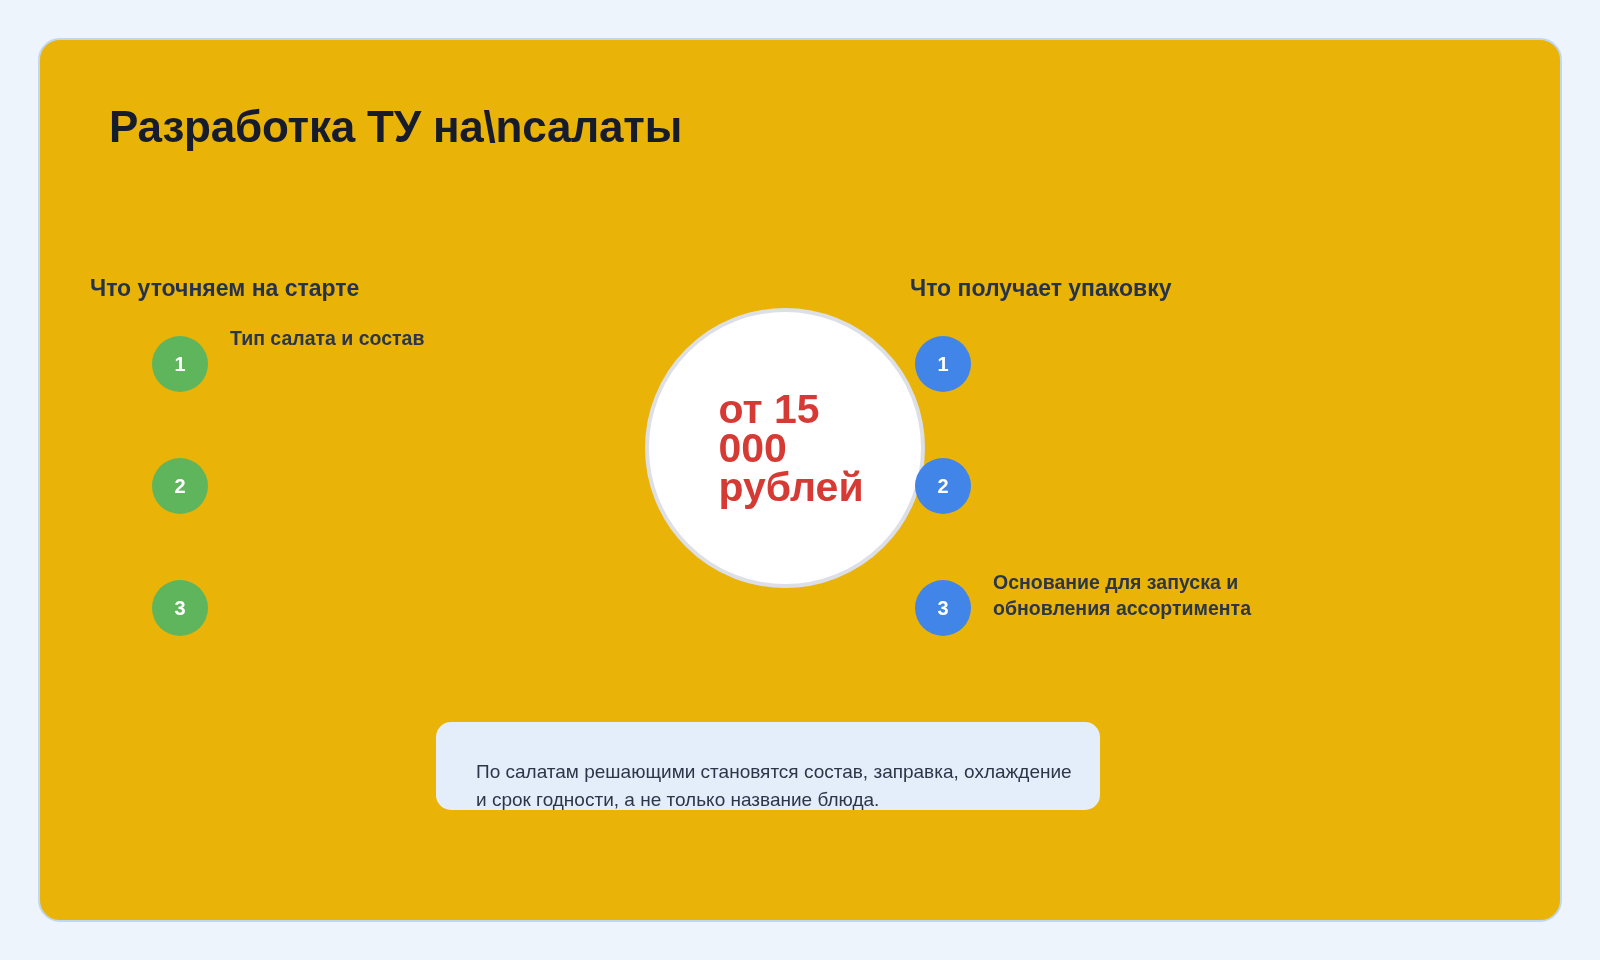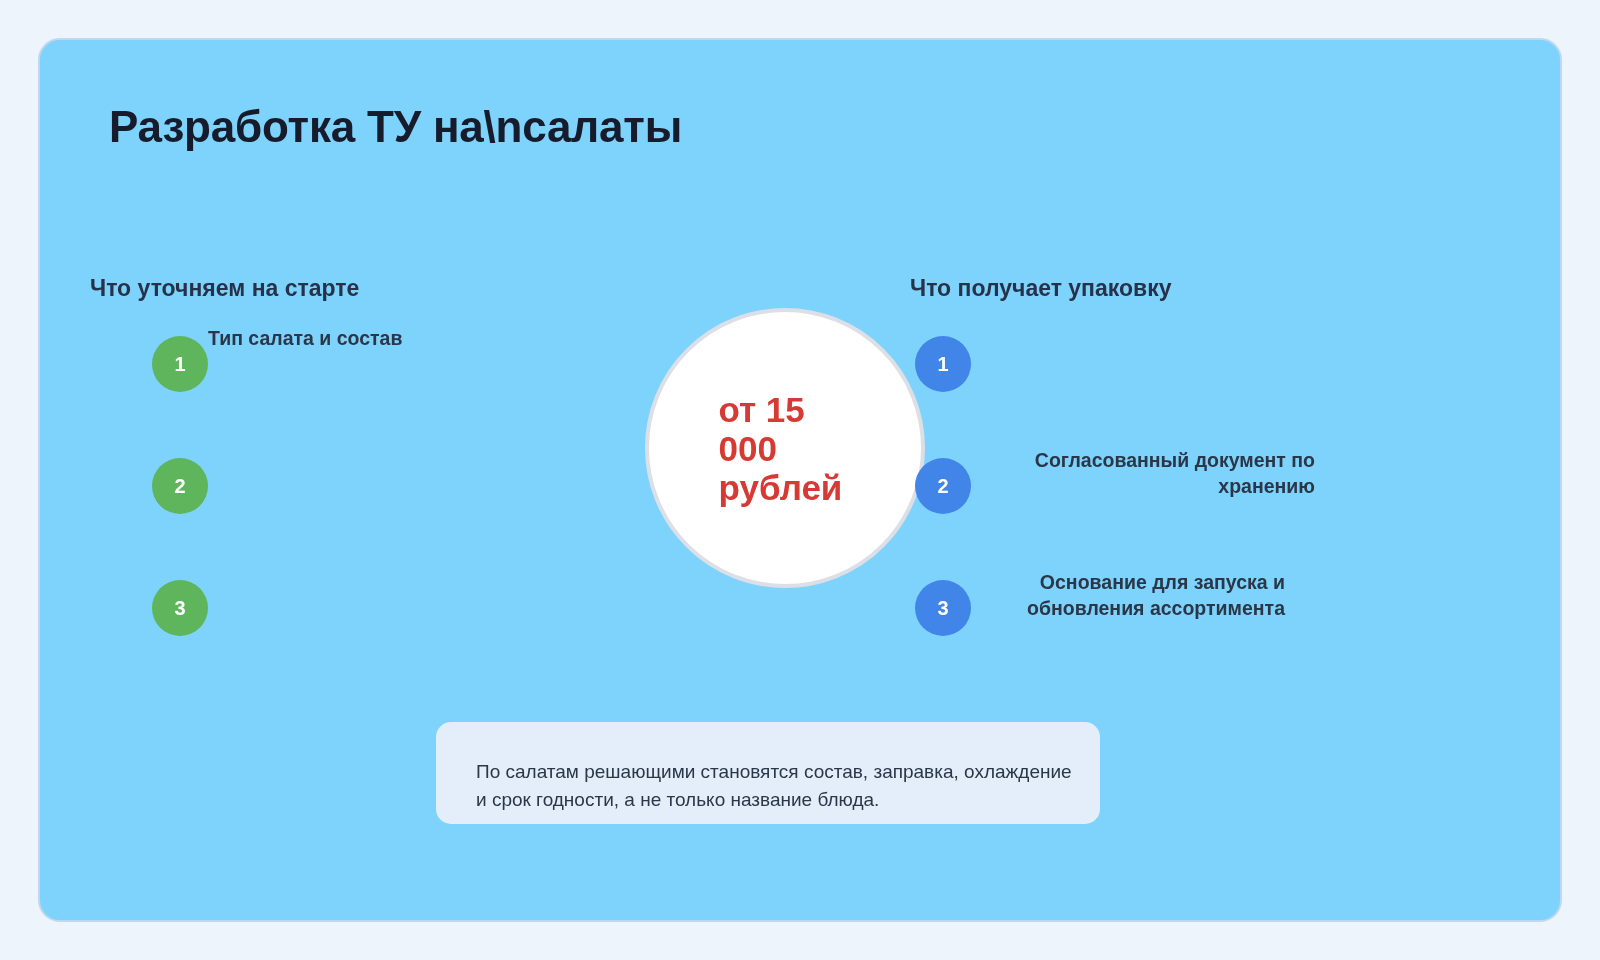--- a/index.html
+++ b/index.html
@@ -15,21 +15,21 @@
     overflow: hidden;
   }
 
   .slide-card {
     position: absolute;
     left: 38px;
     top: 38px;
     width: 1524px;
     height: 884px;
     box-sizing: border-box;
-    background: #7dd3fc;
+    background: #eab308;
     border: 2px solid #bfd7ef;
     border-radius: 22px;
   }
 
   .page-title {
     position: absolute;
     left: 69px;
     top: 62px;
     font-size: 44px;
     font-weight: bold;
@@ -68,26 +68,26 @@
     align-items: center;
     justify-content: center;
     margin-top: 13px;
     position: relative;
     z-index: 3;
   }
   .item .badge.green { background: #5eb55c; }
   .item .badge.blue  { background: #4285e8; }
 
   .item .txt {
+    margin-left: 22px;
     font-size: 19.5px;
     font-weight: bold;
     color: #2b3648;
     line-height: 26px;
     padding-top: 2px;
-    text-align: right;
   }
 
   
   .item.l1 { left: 112px; top: 283px; width: 420px; }
   .item.l2 { left: 112px; top: 405px; width: 300px; }
   .item.l3 { left: 112px; top: 527px; width: 360px; }
 
   
   .item.r1 { left: 875px; top: 283px; width: 420px; }
   .item.r2 { left: 875px; top: 405px; width: 400px; }
@@ -104,35 +104,35 @@
     border-radius: 50%;
     background: #ffffff;
     border: 4px solid #dcdfe6;
     z-index: 1;
     display: flex;
     align-items: center;
     justify-content: center;
   }
   .price-circle .price-text {
     width: 150px;
-    font-size: 35px;
+    font-size: 41px;
     font-weight: bold;
     line-height: 39px;
     color: #d63a34;
     text-align: left;
     margin-left: 17px;
   }
 
   
   .note-box {
     position: absolute;
     left: 396px;
     top: 682px;
     width: 664px;
-    height: 102px;
+    height: 88px;
     box-sizing: border-box;
     background: #e4eefa;
     border-radius: 15px;
   }
   .note-box .note-text {
     position: absolute;
     left: 40px;
     top: 36px;
     width: 600px;
     font-size: 19px;
@@ -163,21 +163,20 @@
   </div>
 
   <div class="col-head right">Что получает упаковку</div>
 
   <div class="item r1">
     <div class="badge blue">1</div>
   </div>
 
   <div class="item r2">
     <div class="badge blue">2</div>
-    <div class="txt">Согласованный документ по хранению</div>
   </div>
 
   <div class="item r3">
     <div class="badge blue">3</div>
     <div class="txt">Основание для запуска и обновления ассортимента</div>
   </div>
 
   <div class="price-circle">
     <div class="price-text">от 15 000 рублей</div>
   </div>

